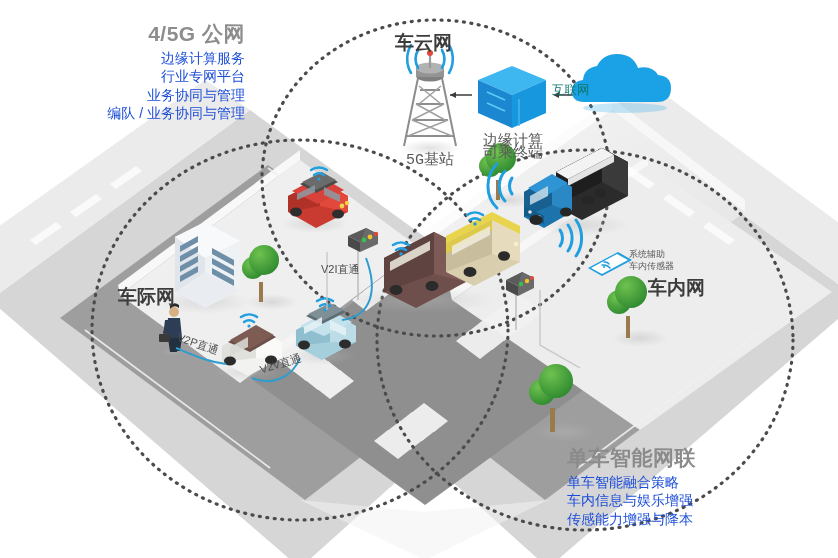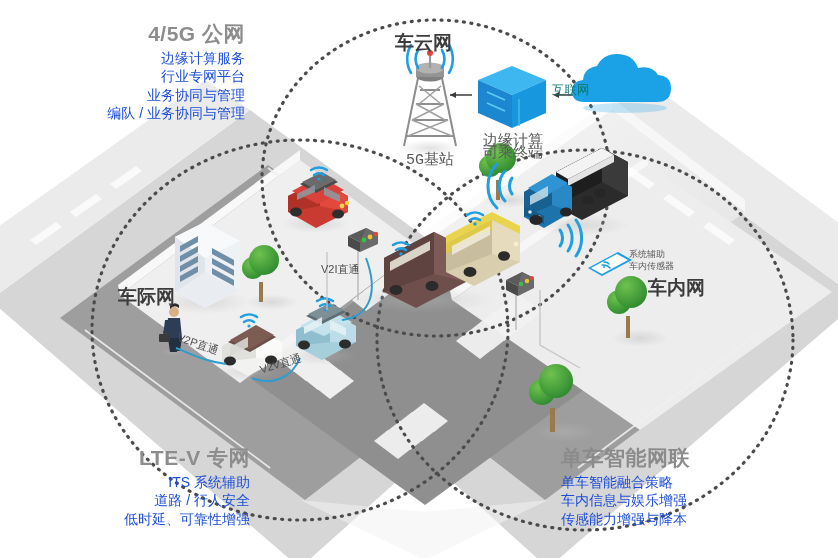--- a/index.html
+++ b/index.html
@@ -7,21 +7,21 @@
        font-family:"Liberation Sans","DejaVu Sans",sans-serif;}
   #stage{position:absolute;left:0;top:0;width:838px;height:558px;overflow:hidden;background:#fff;border-radius:7px;}
   svg.layer{position:absolute;left:0;top:0;width:838px;height:558px;}
 
   
   .corner{position:absolute;color:#9a9a9a;line-height:1.30;}
   .corner .hd{font-size:21px;font-weight:bold;color:#8d8d8d;letter-spacing:.5px;margin-bottom:2px;}
   .corner .ln{font-size:14px;color:#1d4ed8;}
   .tl{left:0px;top:20px;width:245px;text-align:right;}
   .bl{left:0px;top:444px;width:250px;text-align:right;}
-  .br{right:14px;top:444px;width:255px;text-align:left;padding-right:8px;}
+  .br{right:8px;top:444px;width:255px;text-align:left;padding-right:8px;}
   .br .hd{color:#8b8b8b;}
 
   
   .slab{position:absolute;color:#4a4a4a;white-space:nowrap;}
   .big{font-size:19px;font-weight:bold;color:#3c3c3c;}
   .small{font-size:15px;color:#5a5a5a;text-align:left;line-height:1.25;}
   .tiny{font-size:9px;color:#5a5a5a;line-height:1.3;}
   .v2x{position:absolute;font-size:11px;color:#4d4d4d;white-space:nowrap;}
   .cloudtxt{position:absolute;font-size:12.5px;font-weight:normal;color:#0f766e;white-space:nowrap;}
 </style>
@@ -422,26 +422,20 @@
   </svg>
 
   <div class="corner tl">
     <div class="hd">4/5G 公网</div>
     <div class="ln">边缘计算服务</div>
     <div class="ln">行业专网平台</div>
     <div class="ln">业务协同与管理</div>
     <div class="ln">编队 / 业务协同与管理</div>
   </div>
 
-  <div class="corner bl">
-    <div class="hd">LTE-V 专网</div>
-    <div class="ln">ITS 系统辅助</div>
-    <div class="ln">道路 / 行人安全</div>
-    <div class="ln">低时延、可靠性增强</div>
-  </div>
 
   <div class="corner br">
     <div class="hd">单车智能网联</div>
     <div class="ln">单车智能融合策略</div>
     <div class="ln">车内信息与娱乐增强</div>
     <div class="ln">传感能力增强与降本</div>
   </div>
 
   <div class="slab big" style="left:395px;top:30px;">车云网</div>
   <div class="slab big" style="left:118px;top:265px;margin-top:19px;">车际网</div>

